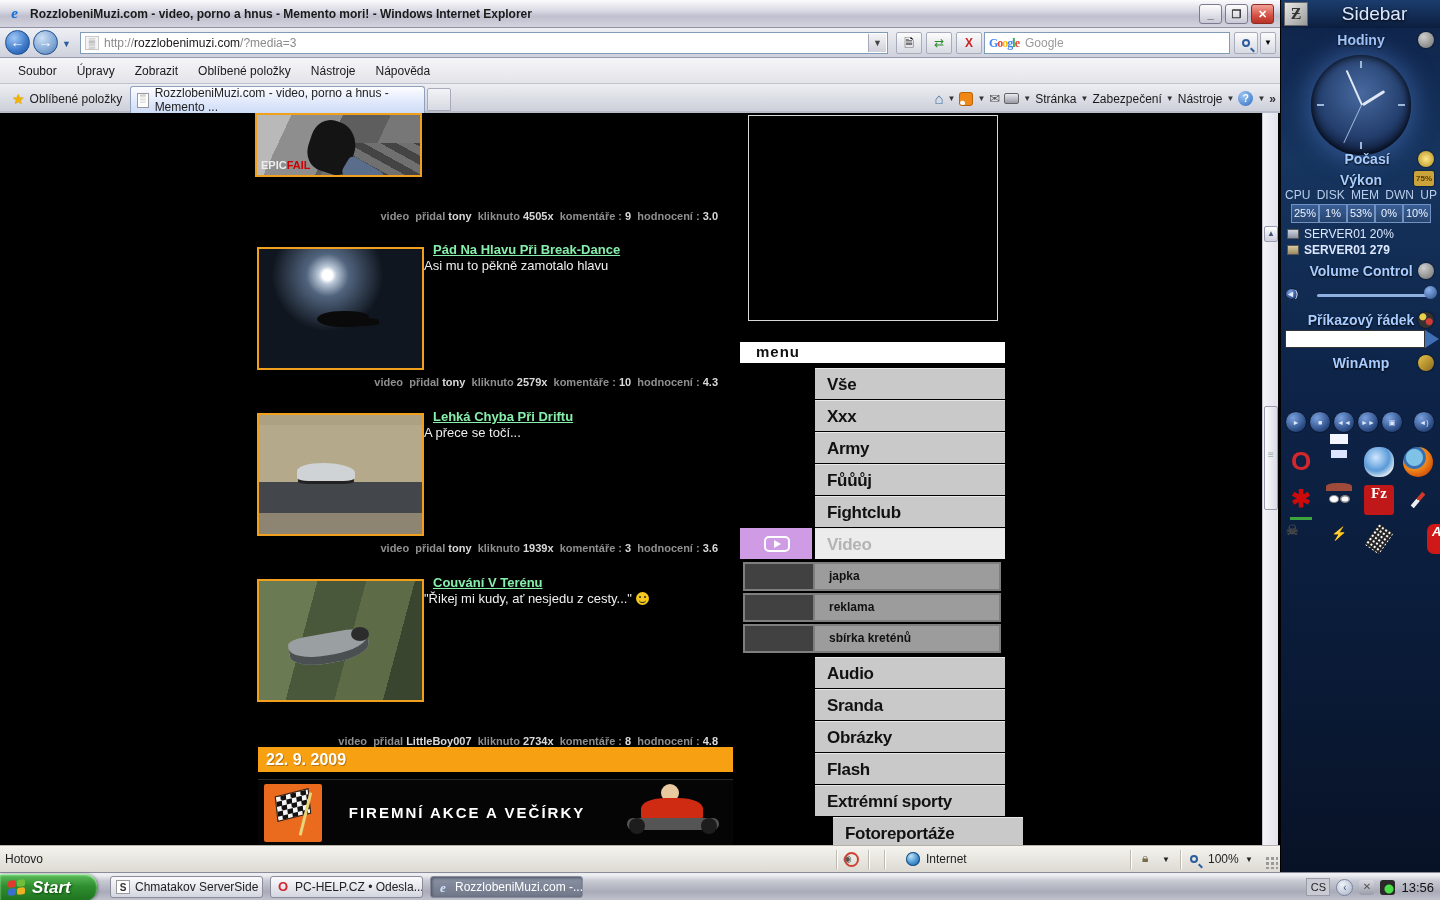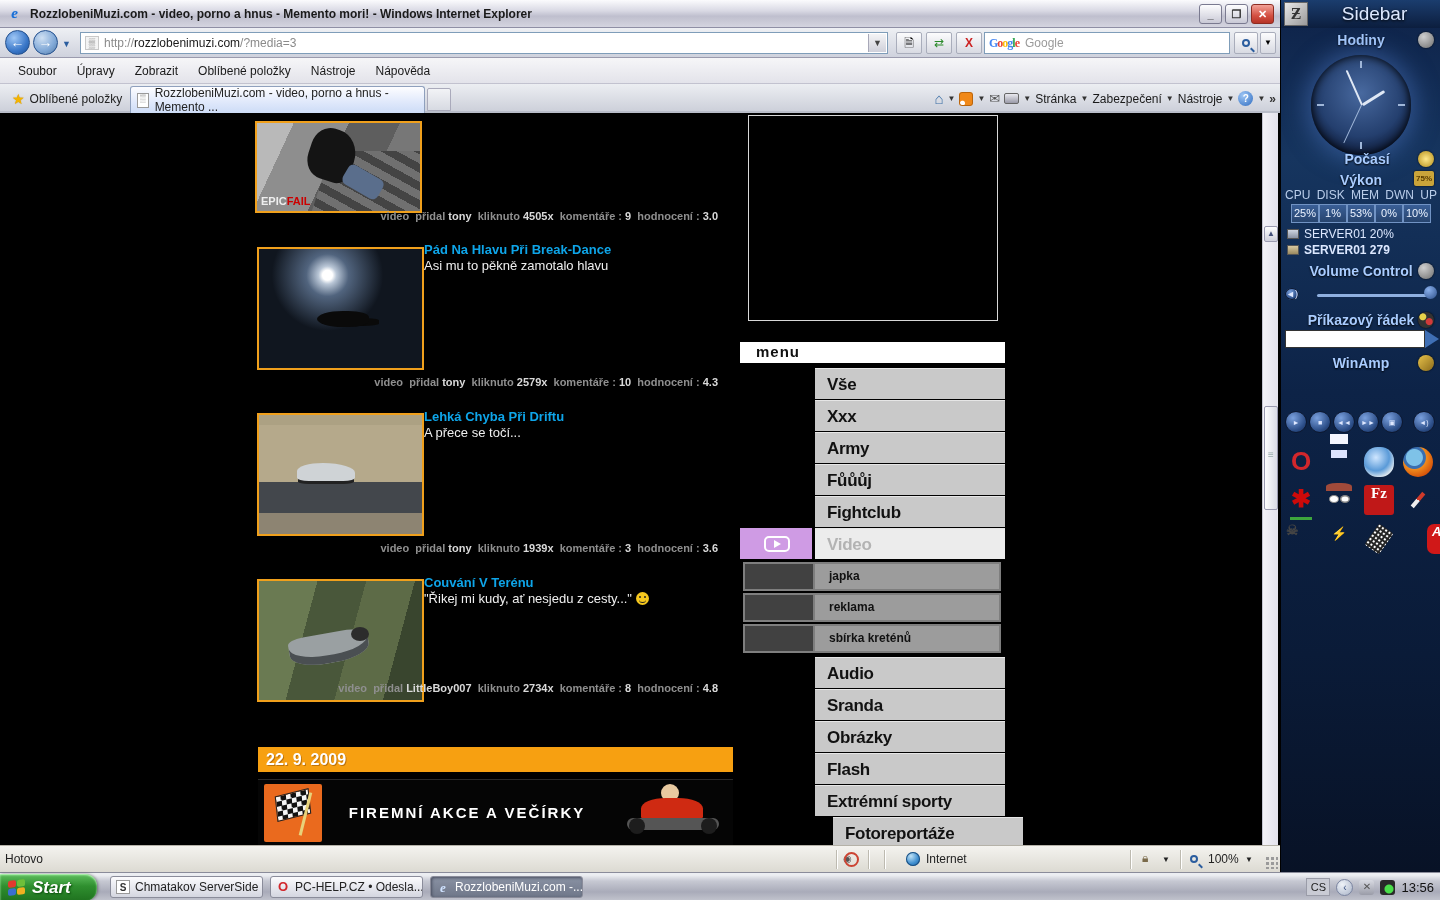--- a/index.html
+++ b/index.html
@@ -78,21 +78,21 @@
     border:1px solid #666; border-radius:2px; }
   .help-glyph { width:15px; height:15px; border-radius:50%; display:inline-block;
     background:radial-gradient(circle at 35% 30%, #9ec6f5, #2f6cc0); color:#fff; font:bold 10px "Liberation Sans",sans-serif;
     text-align:center; line-height:15px; }
   .chev2 { font-weight:bold; color:#333; }
 
   
   .viewport { position:absolute; left:0; top:113px; width:1262px; height:732px; background:#000; overflow:hidden; }
 
   .thumb { position:absolute; width:167px; border:2px solid #f0a01c; overflow:hidden; }
-  .thumb-escalator { height:92px; left:255px; top:8px;
+  .thumb-escalator { height:64px; left:255px; top:0;
     background:linear-gradient(115deg,#b9b9b9 0 18%,#8e8e8e 18% 45%,#5e5e5e 45% 70%,#777 70%); }
   .thumb-escalator .steps { position:absolute; right:-20px; top:28px; width:120px; height:70px;
     background:repeating-linear-gradient(25deg,#444 0 7px,#707070 7px 14px); transform:skewX(-18deg); }
   .thumb-escalator .person { position:absolute; left:52px; top:6px; width:46px; height:52px; background:#141414;
     border-radius:40% 50% 30% 40%; transform:rotate(18deg); }
   .thumb-escalator .jeans { position:absolute; left:86px; top:48px; width:40px; height:22px; background:#5a6e8c;
     transform:rotate(30deg); border-radius:6px; }
   .epicfail { position:absolute; left:4px; bottom:4px; font:bold 11px "Liberation Sans",sans-serif; letter-spacing:0; }
   .epicfail .w { color:#eee; } .epicfail .r { color:#c00; }
   .thumb-breakdance { height:123px; left:257px; top:134px;
@@ -104,22 +104,22 @@
     background:linear-gradient(#aca183 0 8%, #b5a98b 8% 56%, #43474c 56% 82%, #8d8472 82%); }
   .thumb-drift .car { position:absolute; left:38px; top:48px; width:58px; height:18px; background:#cfd3d6;
     border-radius:45% 55% 20% 20%; box-shadow:0 4px 0 -1px #222; }
   .thumb-offroad { height:123px; left:257px; top:466px;
     background:linear-gradient(105deg,#6a7a52 0 30%,#49573a 30% 55%,#5d6b47 55% 80%,#39452e 80%),
                repeating-linear-gradient(80deg, rgba(20,30,10,.35) 0 4px, rgba(120,140,90,.25) 4px 9px); }
   .thumb-offroad .wreck { position:absolute; left:30px; top:52px; width:80px; height:30px; background:#9aa0a2;
     border-radius:20% 30% 45% 45%; transform:rotate(-10deg); box-shadow:inset 0 -8px 0 #4a4f52; }
   .thumb-offroad .wheel { position:absolute; left:92px; top:46px; width:18px; height:14px; background:#2c2c2c; border-radius:50%; }
 
-  .vtitle { position:absolute; font:bold 13px "Liberation Sans",sans-serif; color:#0ea5e9;
-    left:424px; }
+  .vtitle { position:absolute; font:bold 13px "Liberation Sans",sans-serif; color:#86efac;
+    text-decoration:underline; left:433px; }
   .vdesc { position:absolute; font:13px "Liberation Sans",sans-serif; color:#efefef; left:424px; }
   .vmeta { position:absolute; left:300px; width:418px; text-align:right;
     font:bold 11px "Liberation Sans",sans-serif; color:#8f8f8f; }
   .vmeta b { color:#d9d9d9; }
   .smiley { display:inline-block; width:13px; height:13px; border-radius:50%; background:#f6c81e;
     vertical-align:-2px; position:relative; }
   .smiley:before { content:""; position:absolute; left:3px; top:4px; width:2px; height:2px; background:#222;
     box-shadow:5px 0 0 #222; border-radius:50%; }
   .smiley:after { content:""; position:absolute; left:3px; top:7px; width:7px; height:3px;
     border-bottom:1.5px solid #222; border-radius:0 0 6px 6px; }
@@ -400,21 +400,21 @@
       <div class="vmeta" style="top:429px;">
         <span>video</span>&nbsp; <span>přidal</span> <b>tony</b>&nbsp; <span>kliknuto</span> <b>1939x</b>&nbsp; <span>komentáře :</span> <b>3</b>&nbsp; <span>hodnocení :</span> <b>3.6</b>
       </div>
 
       <div class="vtitle" style="top:462px;">Couvání V Terénu</div>
       <div class="vdesc" style="top:478px;"><span>"Řikej mi kudy, ať nesjedu z cesty..."</span> <span class="smiley"></span></div>
       <div class="thumb thumb-offroad">
         <span class="wreck"></span>
         <span class="wheel"></span>
       </div>
-      <div class="vmeta" style="top:569px;">
+      <div class="vmeta" style="top:622px;">
         <span>video</span>&nbsp; <span>přidal</span> <b>LittleBoy007</b>&nbsp; <span>kliknuto</span> <b>2734x</b>&nbsp; <span>komentáře :</span> <b>8</b>&nbsp; <span>hodnocení :</span> <b>4.8</b>
       </div>
 
       <div class="datebar">22. 9. 2009</div>
 
       <div class="adbanner">
         <div class="flagbox">
           <span class="flag"></span>
             <span class="flagpole"></span>
         </div>

